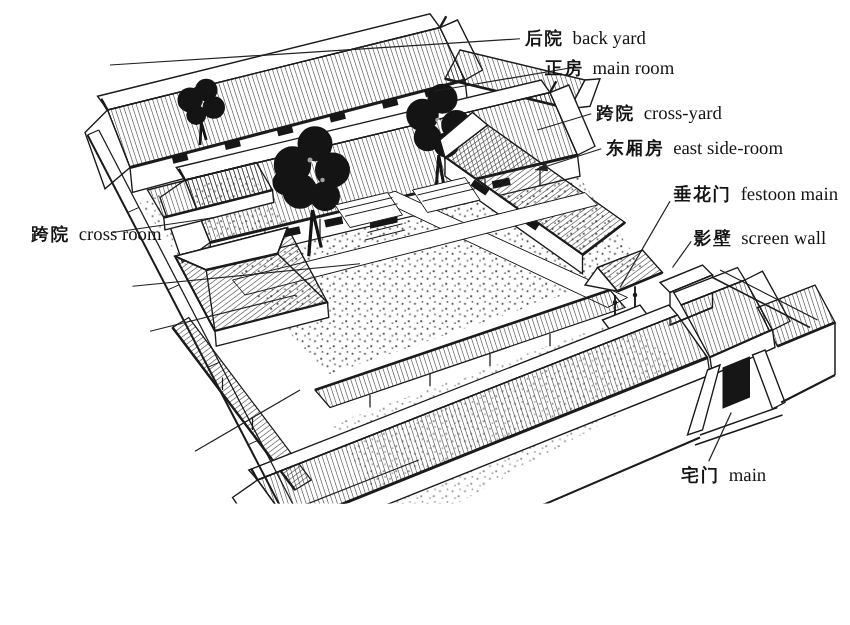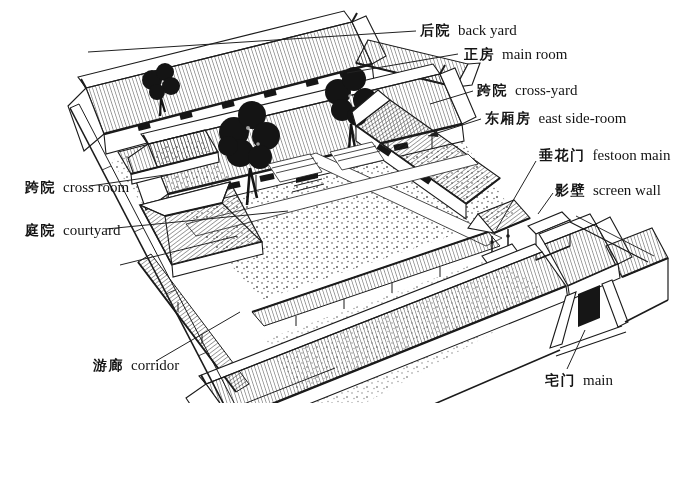--- a/index.html
+++ b/index.html
@@ -262,22 +262,20 @@
     <line x1="90" y1="186" x2="172" y2="174"></line>
     <line x1="106" y1="229" x2="288" y2="211"></line>
     <line x1="120" y1="265" x2="237" y2="236"></line>
     <line x1="156" y1="361" x2="240" y2="312"></line>
     <line x1="203" y1="420" x2="335" y2="368"></line>
     <line x1="567" y1="369" x2="585" y2="330"></line>
   </g>
 </svg>
 
   <div class="lbl" style="left:420px;top:22px"><span class="zh">后院</span><span class="en">back yard</span></div>
-  <div class="lbl" style="left:464px;top:46px"><span class="zh">正房</span><span class="en">main room</span></div>
+  <div class="lbl" style="left:436px;top:46px"><span class="zh">正房</span><span class="en">main room</span></div>
   <div class="lbl" style="left:477px;top:82px"><span class="zh">跨院</span><span class="en">cross-yard</span></div>
   <div class="lbl" style="left:485px;top:110px"><span class="zh">东厢房</span><span class="en">east side-room</span></div>
   <div class="lbl" style="left:539px;top:147px"><span class="zh">垂花门</span><span class="en">festoon main</span></div>
   <div class="lbl" style="left:555px;top:182px"><span class="zh">影壁</span><span class="en">screen wall</span></div>
   <div class="lbl" style="left:25px;top:179px"><span class="zh">跨院</span><span class="en">cross room</span></div>
-  <div class="lbl" style="left:25px;top:222px"><span class="zh">庭院</span><span class="en">courtyard</span></div>
-  <div class="lbl" style="left:93px;top:357px"><span class="zh">游廊</span><span class="en">corridor</span></div>
   <div class="lbl" style="left:545px;top:372px"><span class="zh">宅门</span><span class="en">main</span></div>
 </div>
 
 </body></html>

